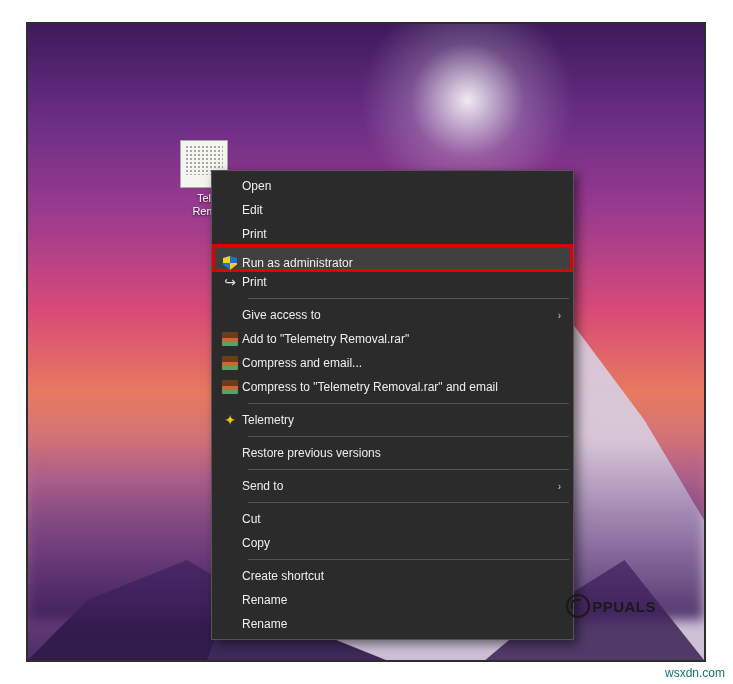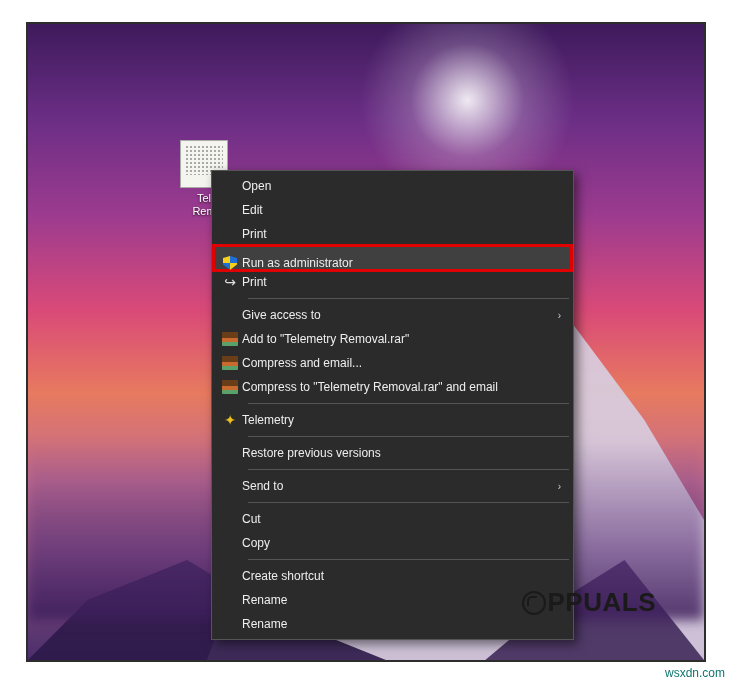--- a/index.html
+++ b/index.html
@@ -129,21 +129,21 @@
     border-radius: 1px;
   }
   .star-icon { color: #f0c020; font-size: 14px; }
 
   
   .watermark-appuals {
     position: absolute;
     right: 48px; bottom: 42px;
     color: #1a1a1a;
     font-weight: 600;
-    font-size: 26px;
+    font-size: 15px;
     letter-spacing: 0.5px;
     display: flex;
     align-items: center;
     gap: 2px;
   }
   .appuals-logo {
     width: 24px; height: 24px;
     border: 2px solid #1a1a1a;
     border-radius: 50%;
     position: relative;

